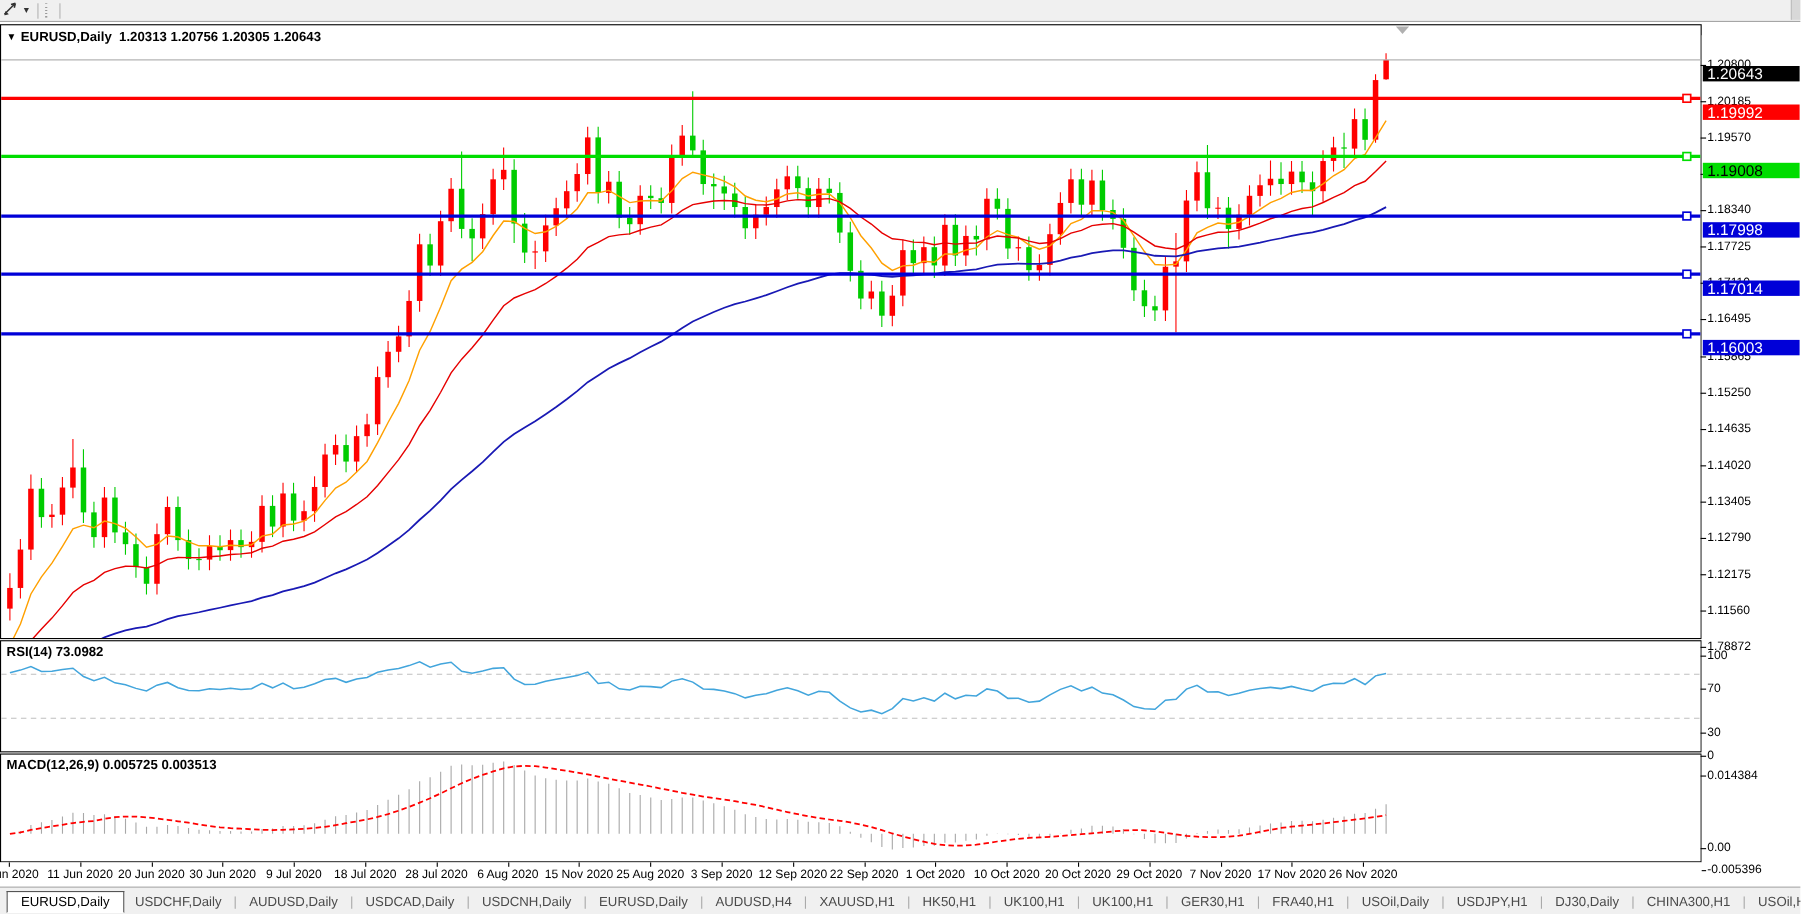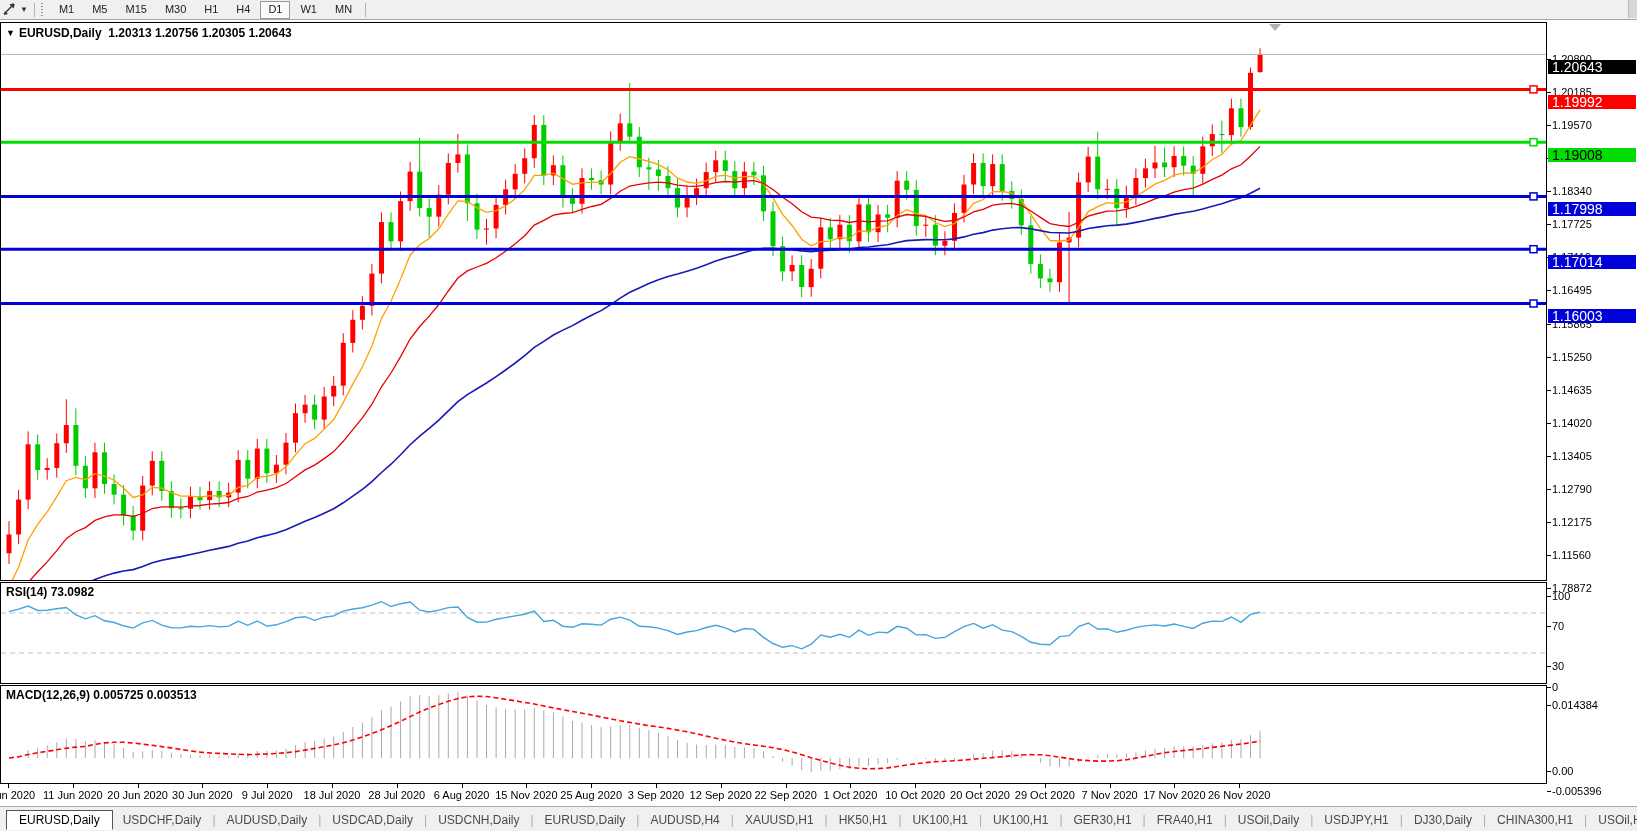--- a/index.html
+++ b/index.html
@@ -59,31 +59,20 @@
   <div id="toolbar">
     <span id="tool-icon">
       <svg width="14" height="13" viewBox="0 0 14 13">
         <path d="M1 12 L11 2 M11 2 l-4 1 M11 2 l-1 4" stroke="#333" stroke-width="1.4" fill="none"></path>
         <path d="M2 9 l3 3 l-4 1 z" fill="#333"></path>
       </svg>
     </span>
     <span id="tool-dd">▼</span>
     <span class="tb-sep"></span>
     <span class="tb-grip"></span>
-    <span id="tf-buttons" style="display:flex;">
-        <span class="tb-btn">M1</span>
-        <span class="tb-btn">M5</span>
-        <span class="tb-btn">M15</span>
-        <span class="tb-btn">M30</span>
-        <span class="tb-btn">H1</span>
-        <span class="tb-btn">H4</span>
-        <span class="tb-btn active">D1</span>
-        <span class="tb-btn">W1</span>
-        <span class="tb-btn">MN</span>
-      </span>
     <span class="tb-sep"></span>
     <span id="tb-right-cap"></span>
   </div>
 
   <div class="pane" id="pane-main">
     <svg id="svg-main" width="1545" height="557">
         <line x1="8" y1="498.1" x2="8" y2="541.0" stroke="#ff0000" stroke-width="1"></line>
         <rect x="5.5" y="511.5" width="5" height="18.8" fill="#ff0000"></rect>
         <line x1="17.55" y1="466.9" x2="17.55" y2="521.1" stroke="#ff0000" stroke-width="1"></line>
         <rect x="15.1" y="476.6" width="5" height="34.9" fill="#ff0000"></rect>

